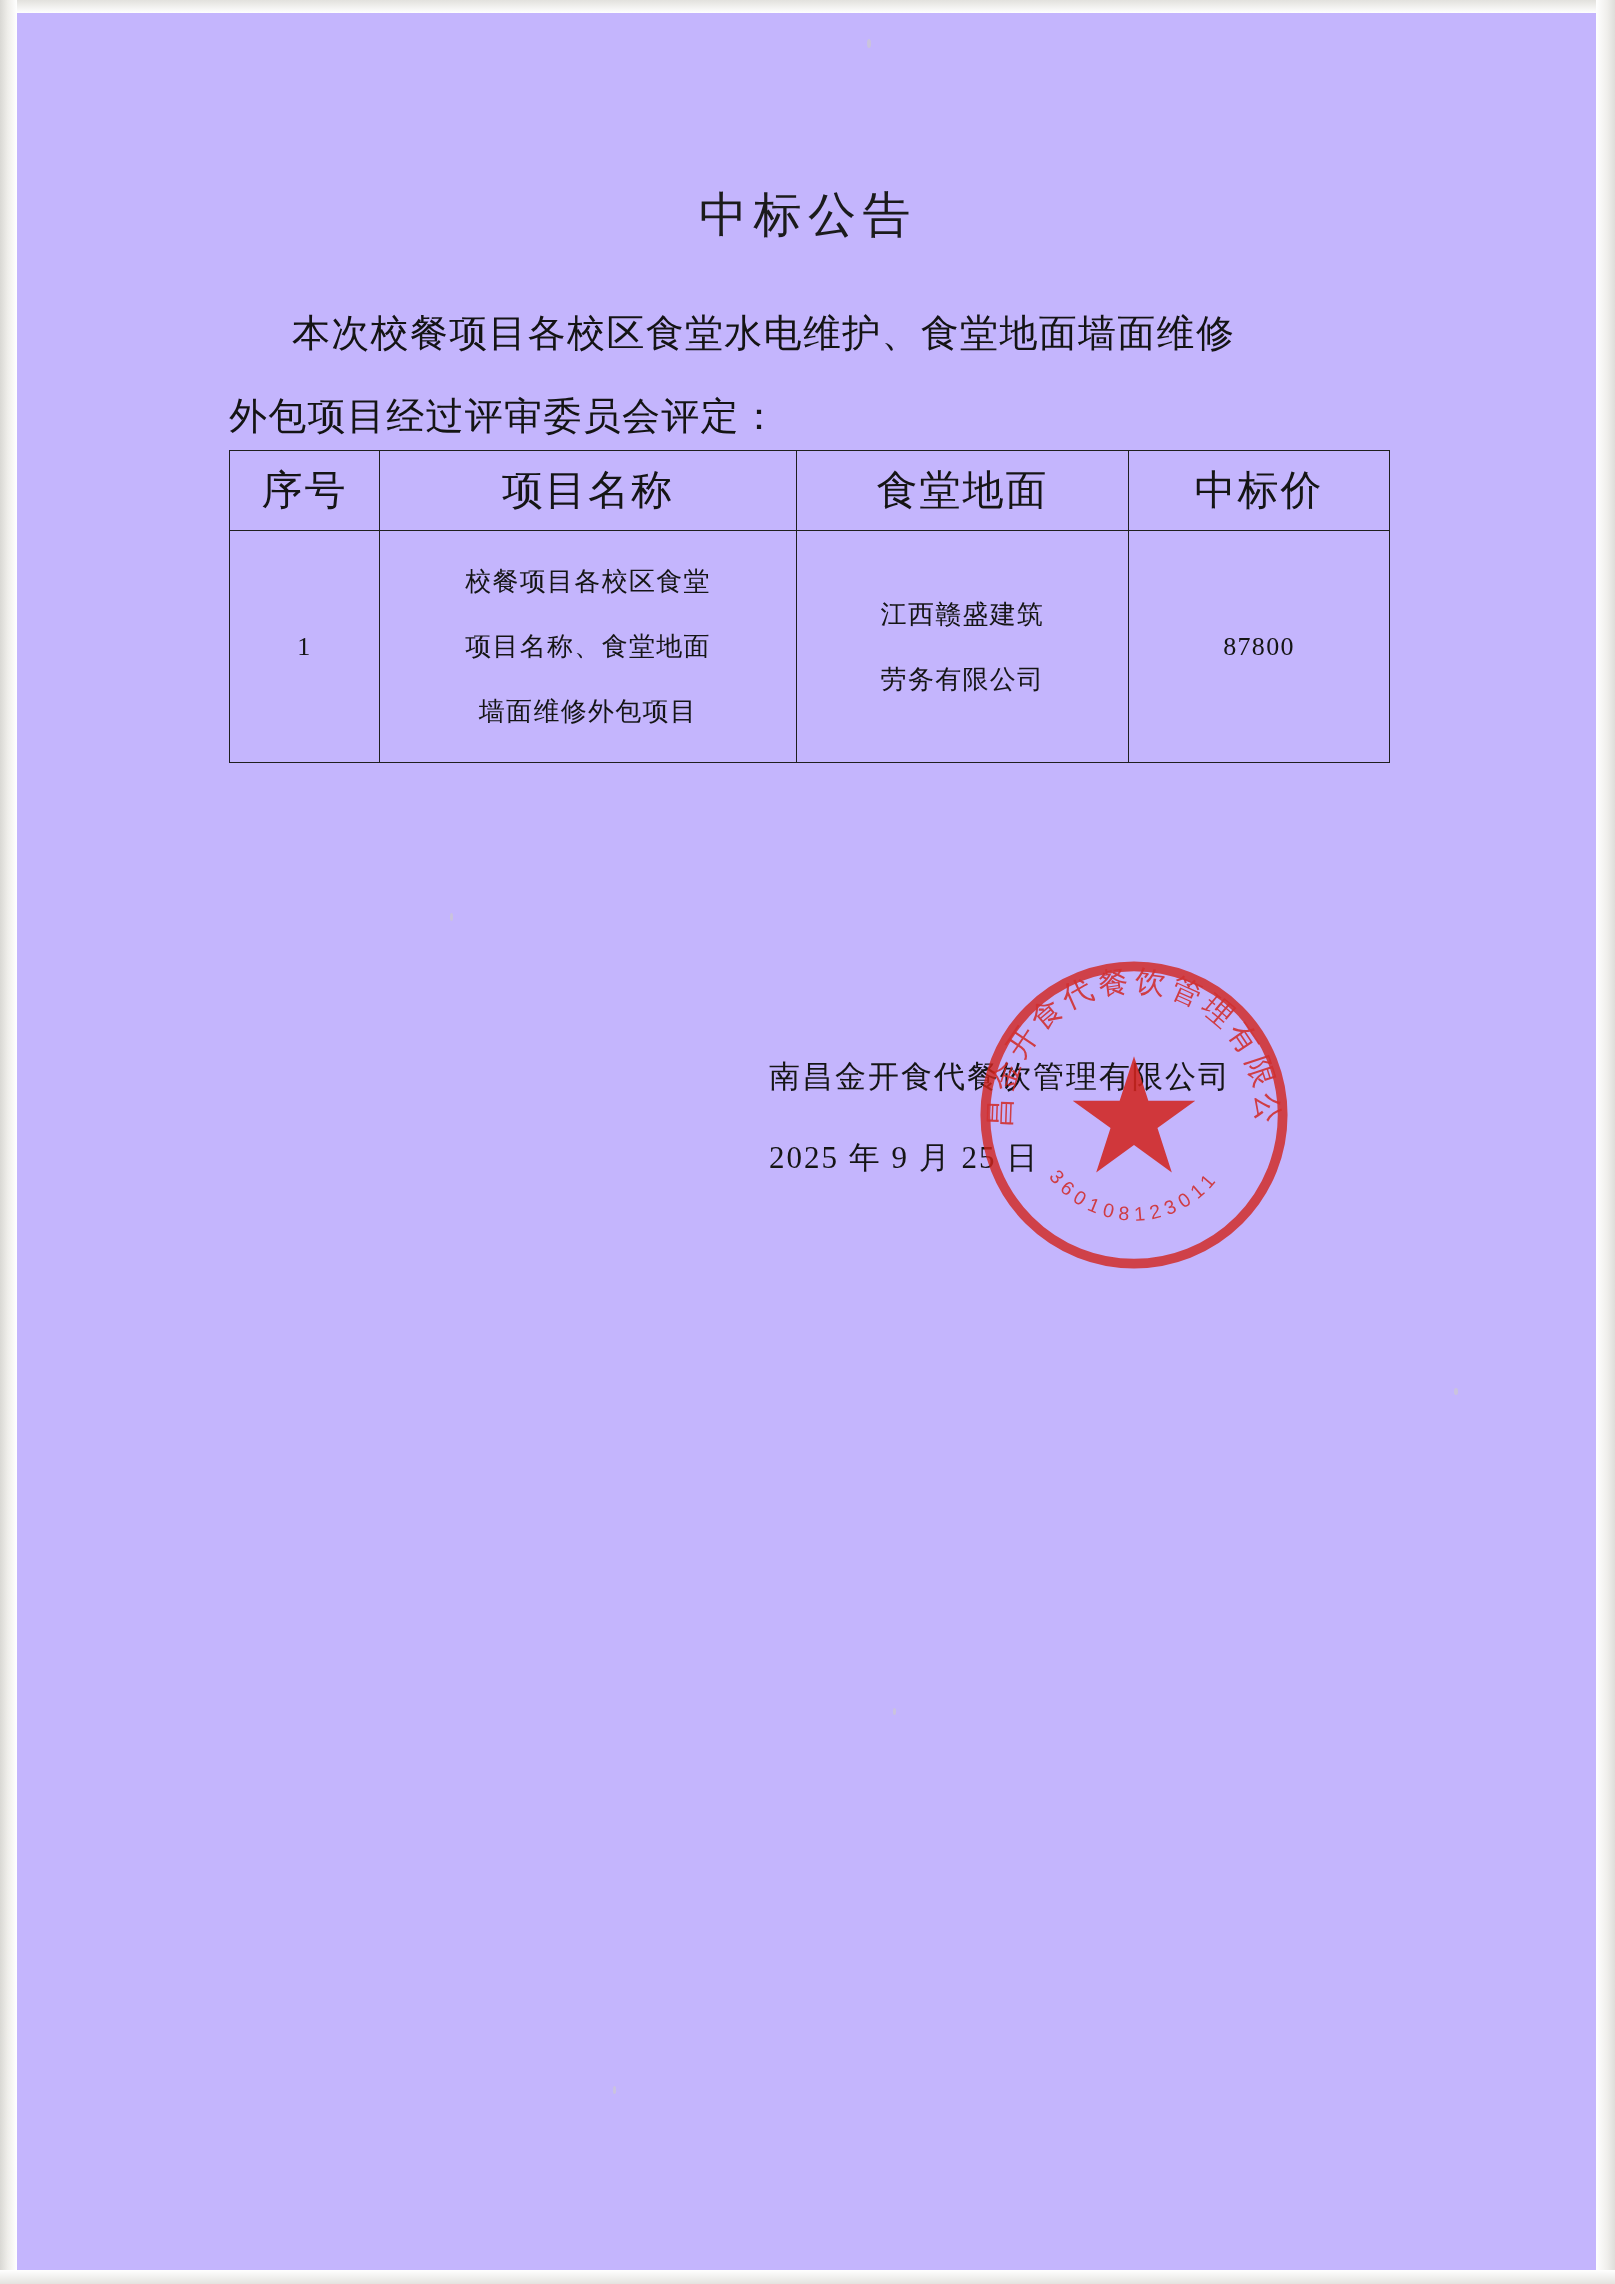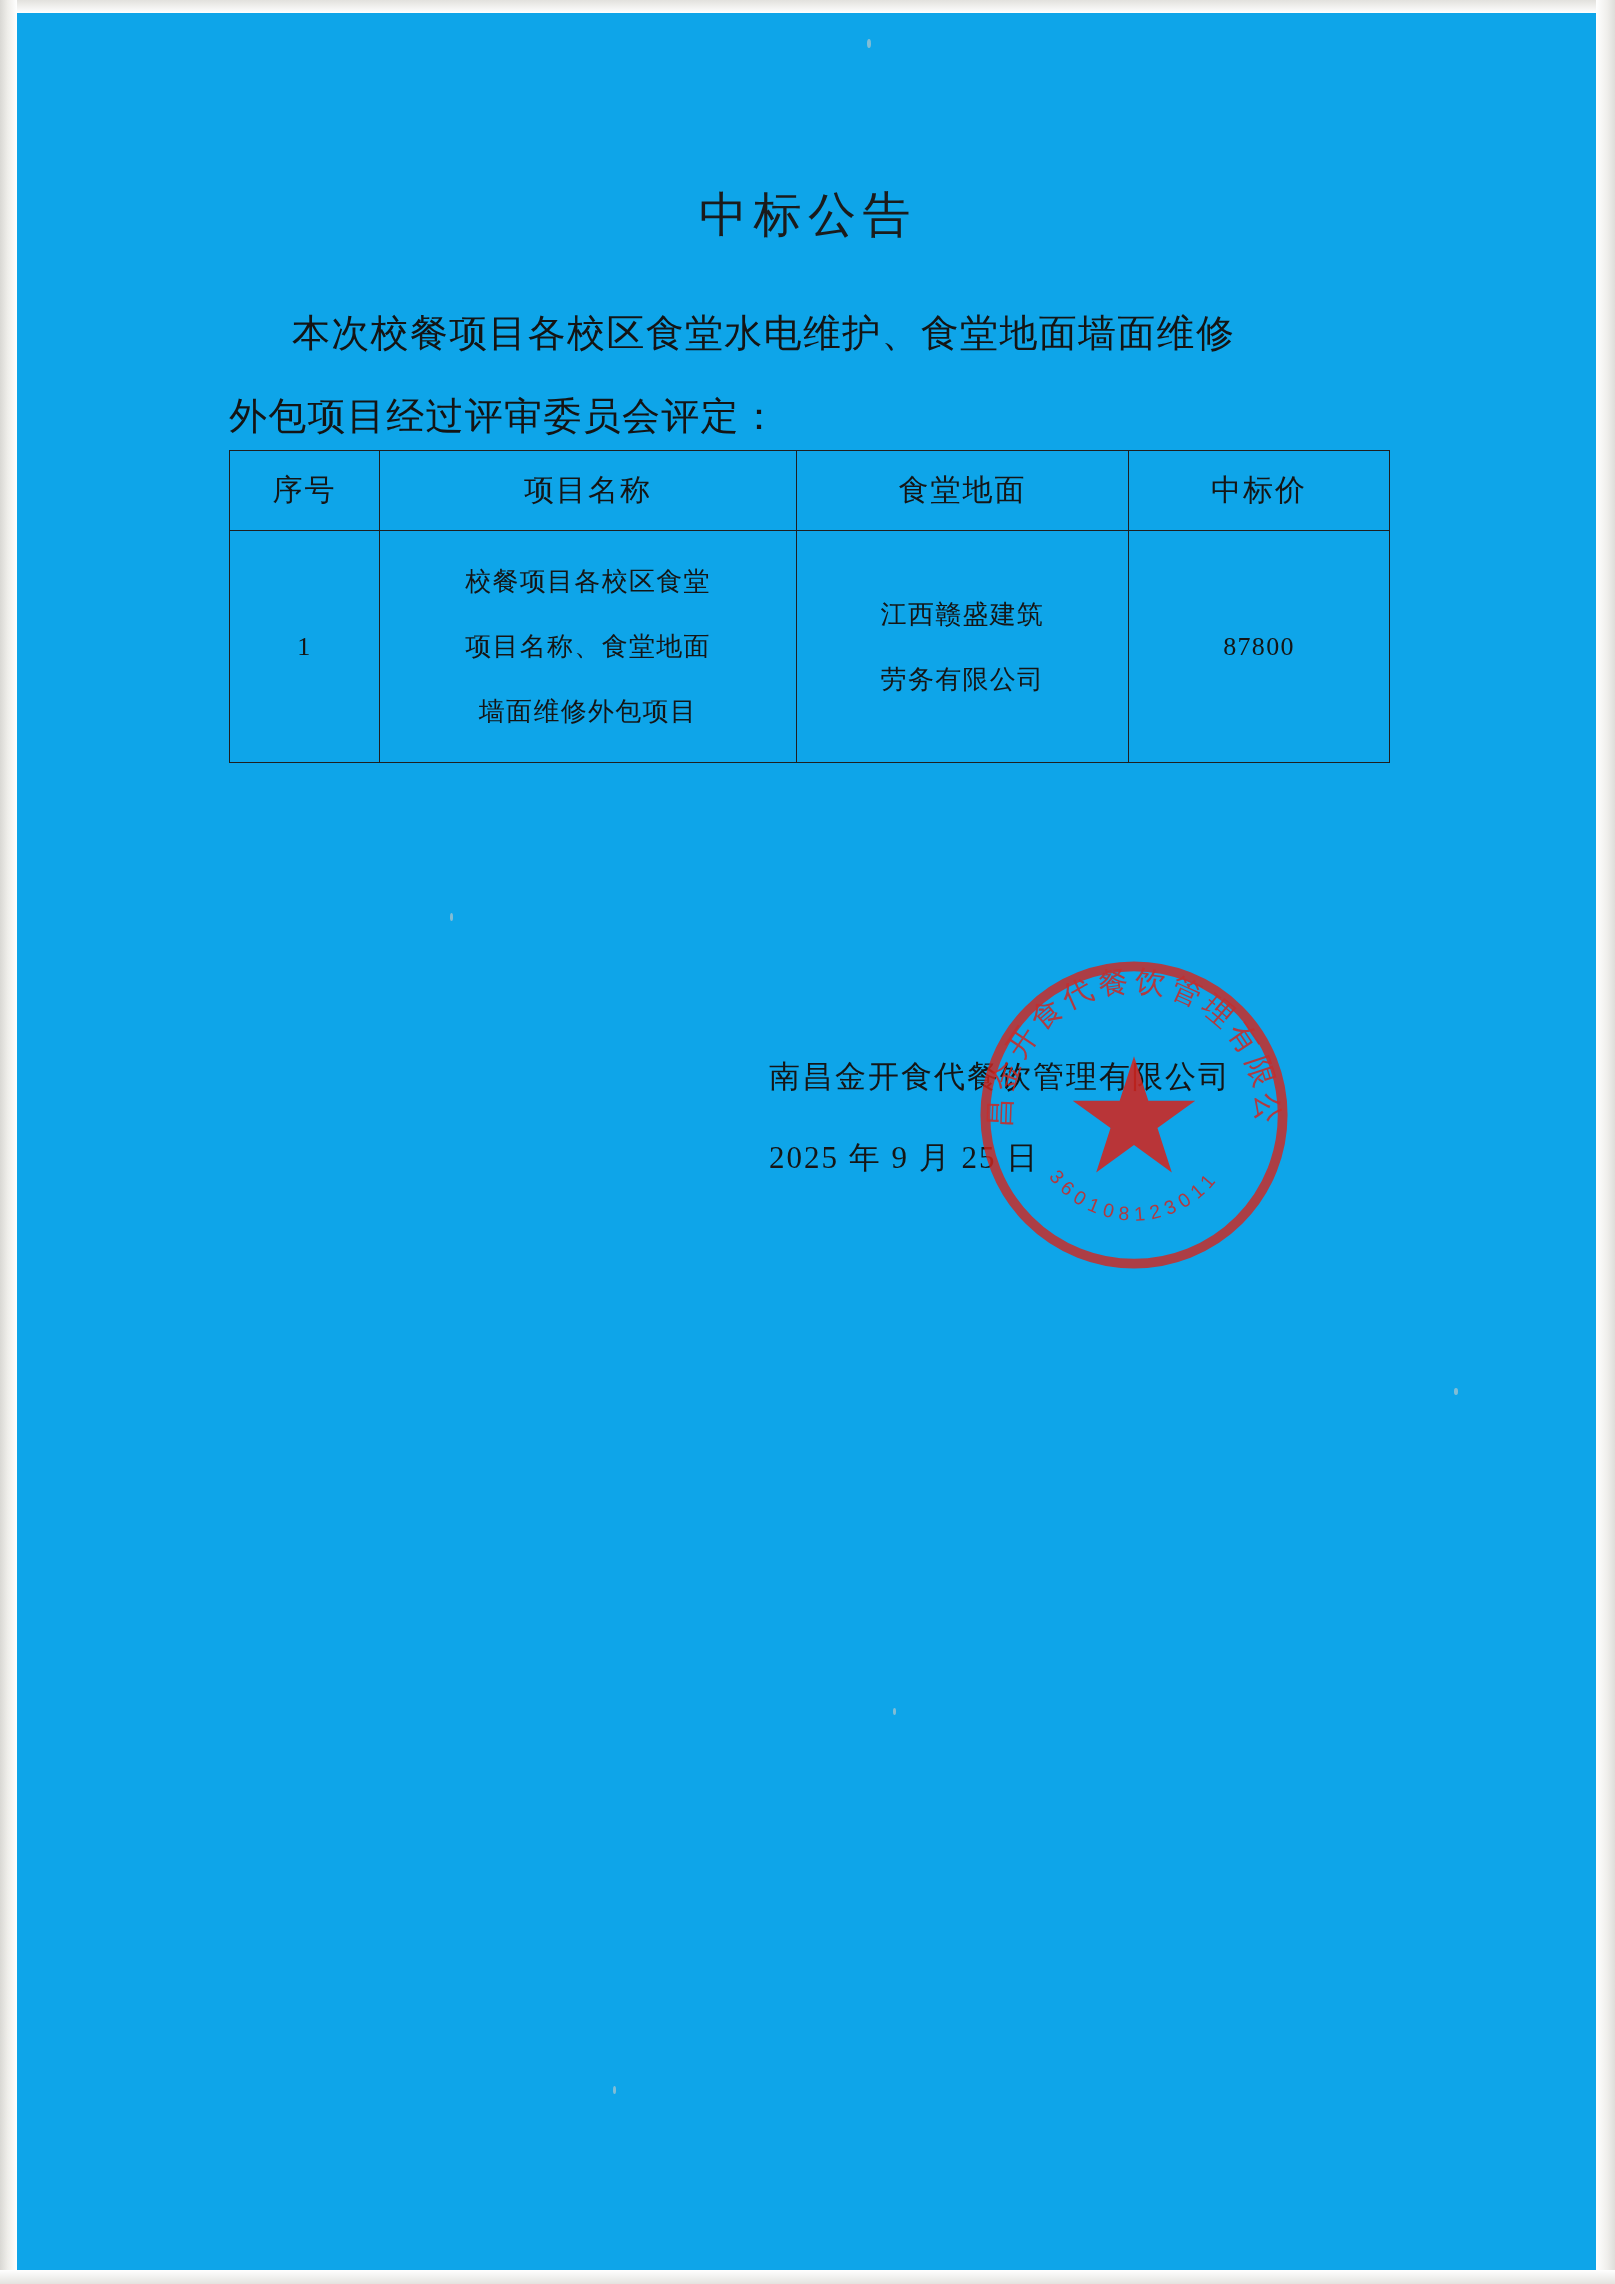--- a/index.html
+++ b/index.html
@@ -7,21 +7,21 @@
     padding: 0;
     background: #f3f2ef;
   }
   body {
     font-family: "Liberation Serif", "DejaVu Serif", serif;
   }
   .page {
     position: relative;
     width: 1616px;
     height: 2284px;
-    background: #0ea5e9;
+    background: #c4b5fd;
     margin: 0 auto;
     overflow: hidden;
     box-sizing: border-box;
   }
   
   .scan-edge-left {
     position: absolute;
     left: 0; top: 0;
     width: 17px; height: 100%;
     background: linear-gradient(to right, #d9d8d4 0%, #efeeea 45%, #ffffff 100%);
@@ -89,21 +89,21 @@
   table.award-table th,
   table.award-table td {
     border: 1.3px solid #1f1f1f;
     text-align: center;
     vertical-align: middle;
     font-weight: normal;
     color: #151515;
     font-family: "Liberation Serif", "DejaVu Serif", serif;
   }
   table.award-table th {
-    font-size: 30px;
+    font-size: 41px;
     height: 77px;
     letter-spacing: 2px;
   }
   table.award-table td {
     font-size: 26px;
     letter-spacing: 1.3px;
   }
   .col-no    { width: 150px; }
   .col-name  { width: 417px; }
   .col-unit  { width: 332px; }

